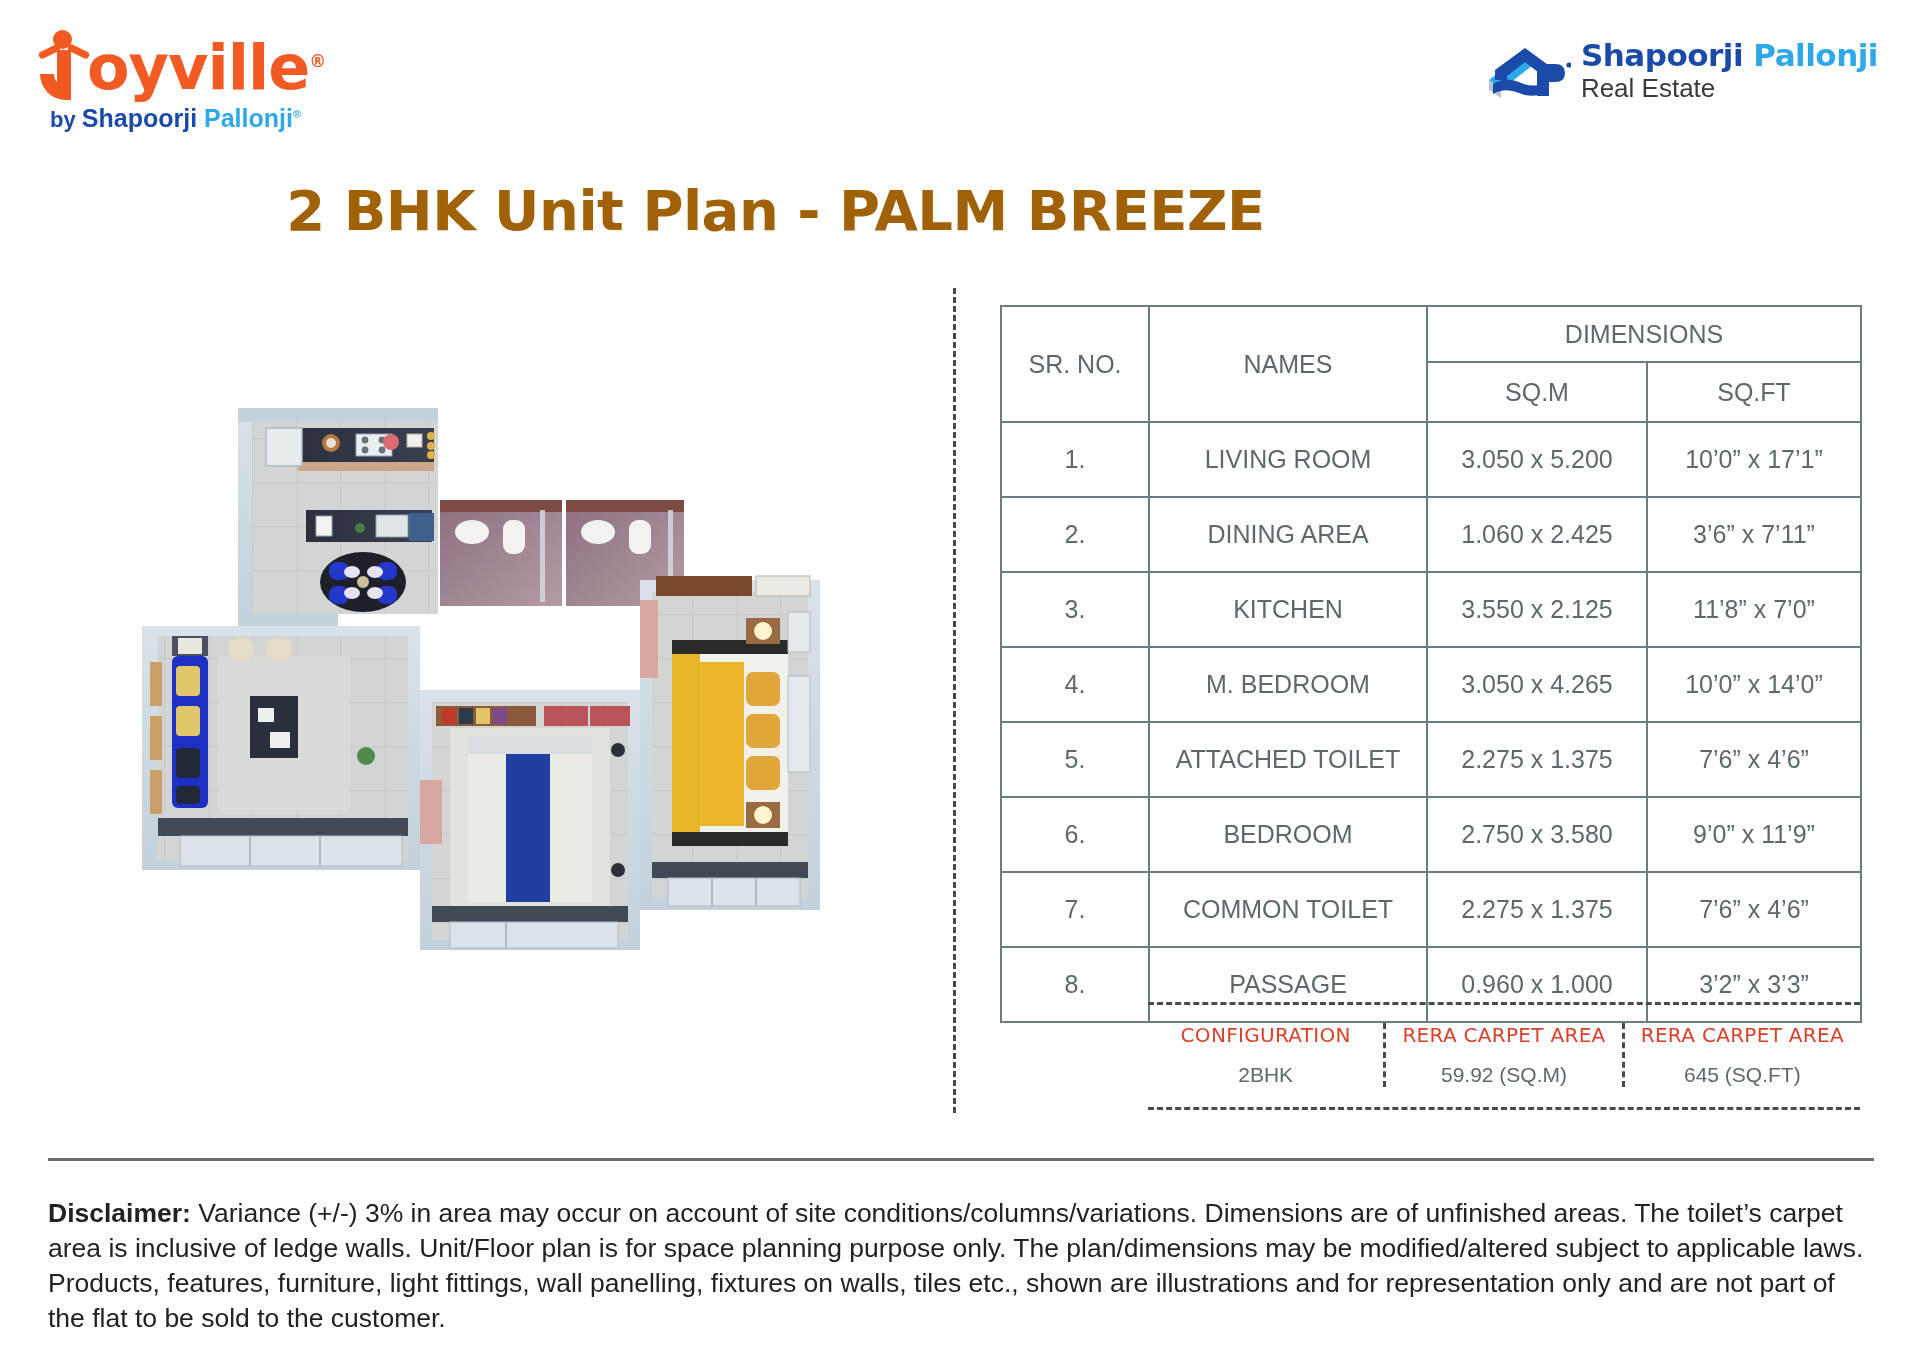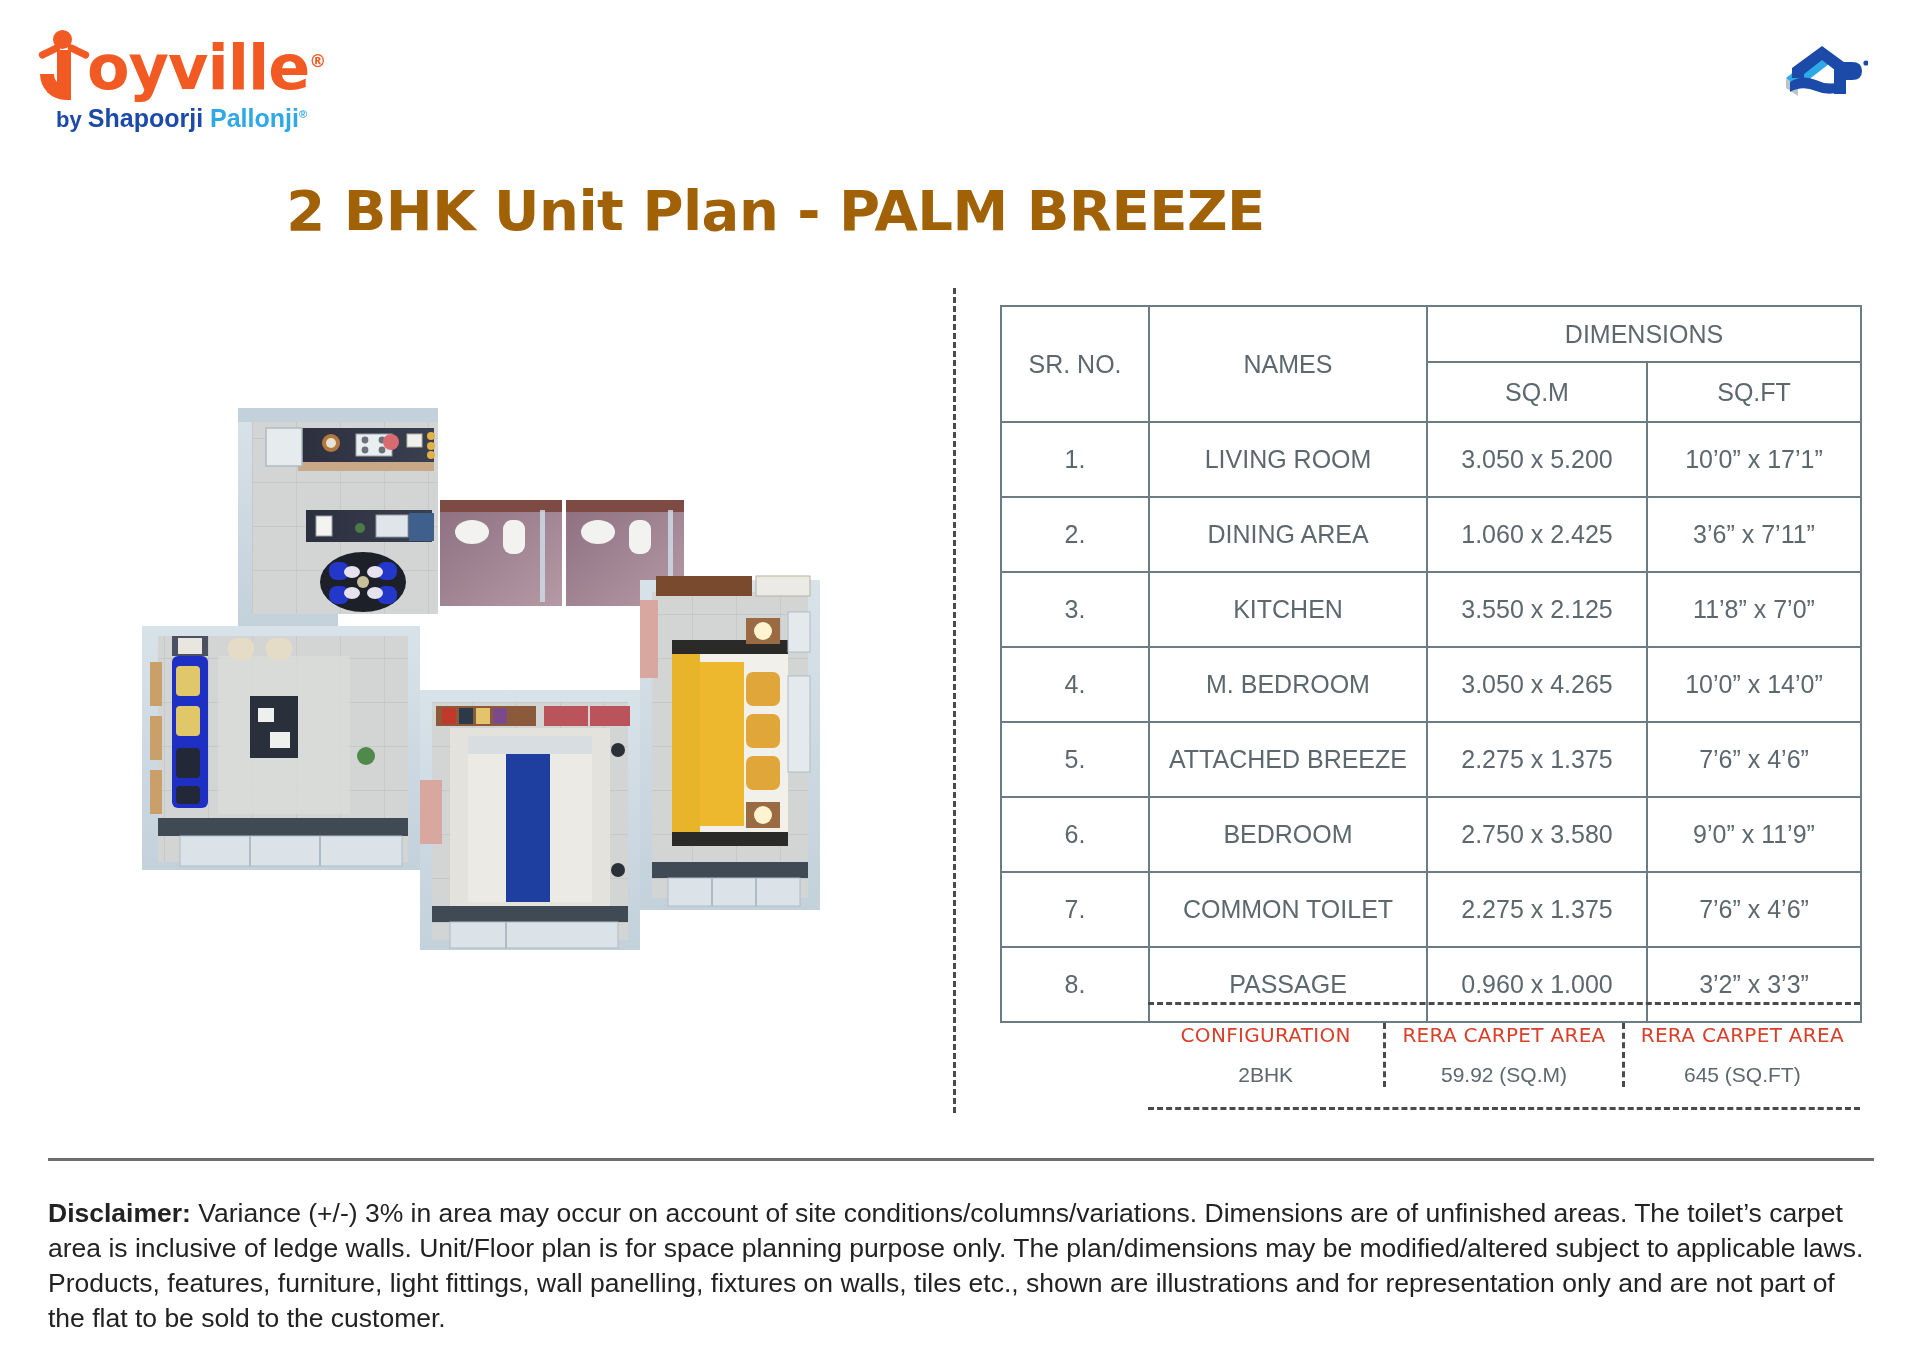--- a/index.html
+++ b/index.html
@@ -36,21 +36,21 @@
     position: absolute; left: 2px; top: 46px; width: 31px; height: 26px;
     border: 14px solid #F15A22; border-top: none; border-right: none;
     border-bottom-left-radius: 26px; background: transparent;
   }
   .jv-rest {
     font-size: 62px; font-weight: bold; color: #F15A22;
     letter-spacing: -1px; line-height: 64px; margin-left: -3px;
     font-family: "DejaVu Sans", sans-serif;
   }
   .jv-reg { font-size: 17px; vertical-align: super; color: #F15A22; }
-  .jv-sub { margin-top: 4px; margin-left: 18px; font-size: 25px; font-weight: bold; white-space: nowrap; }
+  .jv-sub { margin-top: 4px; margin-left: 12px; font-size: 25px; font-weight: bold; white-space: nowrap; }
   .jv-by { color: #1B4AA8; font-size: 22px; }
   .jv-sp1 { color: #1B4AA8; }
   .jv-sp2 { color: #2EA8E6; }
   .jv-sub-reg { font-size: 11px; vertical-align: super; color: #2EA8E6; }
 
   .sp-logo { position: absolute; right: 42px; top: 38px; display: flex; align-items: center; }
   .sp-mark { width: 86px; height: 62px; margin-right: 10px; flex: 0 0 auto; }
   .sp-text { display: flex; flex-direction: column; justify-content: center; }
   .sp-name { font-size: 31px; font-weight: bold; line-height: 34px; white-space: nowrap;
              font-family: "DejaVu Sans", sans-serif; letter-spacing: -0.5px; }
@@ -140,20 +140,24 @@
 
   <div class="sp-logo">
     <svg class="sp-mark" viewBox="0 0 86 62">
       <polygon points="4,40 40,12 52,22 16,50" fill="#2EA8E6"></polygon>
       <polygon points="4,40 16,50 16,58 4,50" fill="#B9C4CC"></polygon>
       <path d="M10 30 L40 8 L70 30 L70 40 L58 40 L58 36 L40 22 L22 36 L22 40 L10 40 Z" fill="#1B4AA8"></path>
       <path d="M8 44 Q20 36 34 42 Q46 48 58 44 L58 54 Q46 58 34 53 Q20 47 8 54 Z" fill="#1B4AA8"></path>
       <path d="M52 24 L70 24 Q80 24 80 33 Q80 42 70 42 L64 42 L64 56 L52 56 Z M64 31 L69 31 Q72 31 72 33.5 Q72 36 69 36 L64 36 Z" fill="#1B4AA8"></path>
       <circle cx="84" cy="25" r="2.6" fill="#1B4AA8"></circle>
     </svg>
+    <div class="sp-text">
+      <div class="sp-name"><span class="sp-n1">Shapoorji </span><span class="sp-n2">Pallonji</span></div>
+      <div class="sp-re">Real Estate</div>
+    </div>
   </div>
 
   <div class="title">2 BHK Unit Plan - PALM BREEZE</div>
 
   <div class="plan-wrap">
     <svg class="plan-svg" viewBox="0 0 790 680">
       <defs>
         <linearGradient id="wallG" x1="0" y1="0" x2="0" y2="1">
           <stop offset="0%" stop-color="#d8e2e9"></stop>
             <stop offset="100%" stop-color="#c3d1db"></stop>
@@ -351,21 +355,21 @@
           <td class="cell">11’8” x 7’0”</td>
         </tr>
         <tr>
           <td class="cell">4.</td>
           <td class="cell name">M. BEDROOM</td>
           <td class="cell">3.050 x 4.265</td>
           <td class="cell">10’0” x 14’0”</td>
         </tr>
         <tr>
           <td class="cell">5.</td>
-          <td class="cell name">ATTACHED BREEZE</td>
+          <td class="cell name">ATTACHED TOILET</td>
           <td class="cell">2.275 x 1.375</td>
           <td class="cell">7’6” x 4’6”</td>
         </tr>
         <tr>
           <td class="cell">6.</td>
           <td class="cell name">BEDROOM</td>
           <td class="cell">2.750 x 3.580</td>
           <td class="cell">9’0” x 11’9”</td>
         </tr>
         <tr>

